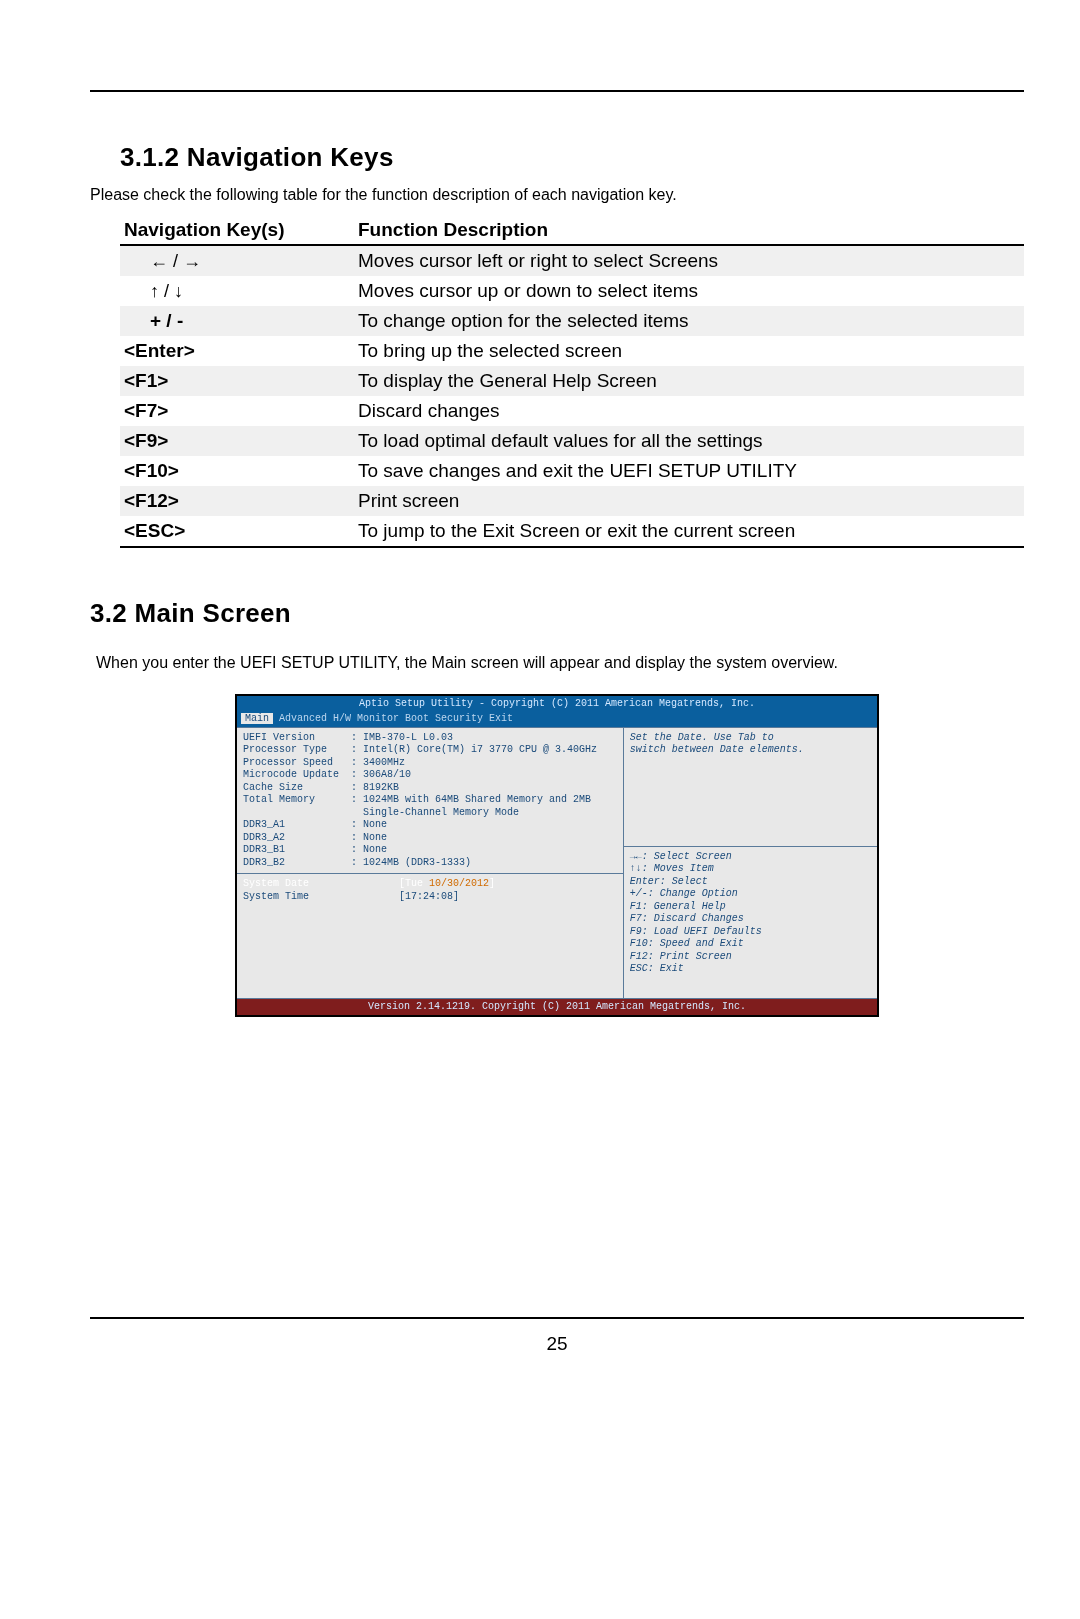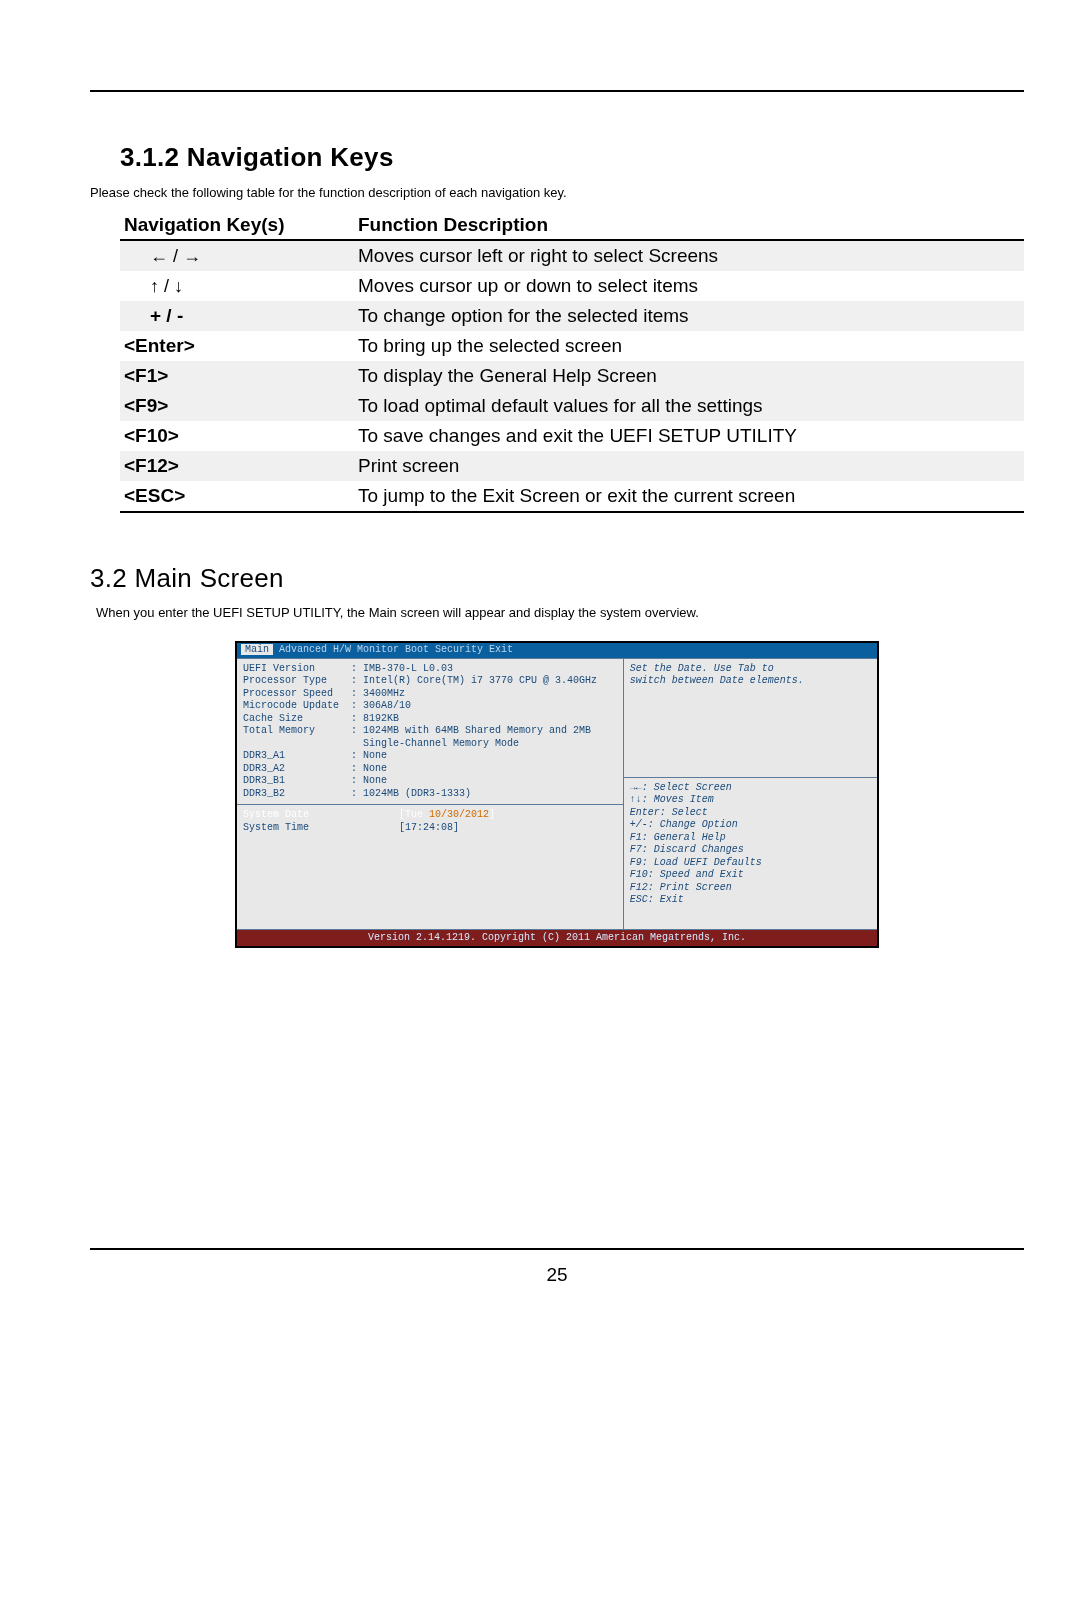--- a/index.html
+++ b/index.html
@@ -23,27 +23,27 @@
   }
   h2.sec312 {
     font-family: "Trebuchet MS", "Century Gothic", Helvetica, sans-serif;
     font-weight: bold;
     font-size: 26px;
     margin: 0 0 10px 0;
     letter-spacing: 0.3px;
   }
   h2.sec32 {
     font-family: "Trebuchet MS", "Century Gothic", Helvetica, sans-serif;
-    font-weight: normal;
+    font-weight: bold;
     font-size: 26px;
-    margin: 0 0 9px 0;
+    margin: 0 0 22px 0;
     letter-spacing: 0.3px;
   }
   p.body {
-    font-size: 13px;
+    font-size: 16px;
     line-height: 1.55;
     margin: 0 0 8px 0;
     text-align: justify;
   }
   table.nav {
     width: 100%;
     border-collapse: collapse;
     margin-top: 6px;
     font-size: 19px;
   }
@@ -168,20 +168,24 @@
           <td>To change option for the selected items</td>
         </tr>
         <tr>
           <td class="key">&lt;Enter&gt;</td>
           <td>To bring up the selected screen</td>
         </tr>
         <tr class="shade">
           <td class="key">&lt;F1&gt;</td>
           <td>To display the General Help Screen</td>
         </tr>
+        <tr>
+          <td class="key">&lt;F7&gt;</td>
+          <td>Discard changes</td>
+        </tr>
         <tr class="shade">
           <td class="key">&lt;F9&gt;</td>
           <td>To load optimal default values for all the settings</td>
         </tr>
         <tr>
           <td class="key">&lt;F10&gt;</td>
           <td>To save changes and exit the UEFI SETUP UTILITY</td>
         </tr>
         <tr class="shade">
           <td class="key">&lt;F12&gt;</td>
@@ -194,20 +198,21 @@
       </tbody>
     </table>
   </div>
 
   <div style="height:50px"></div>
 
   <h2 class="sec32">3.2  Main Screen</h2>
   <p class="body" style="margin-left:6px">When you enter the UEFI SETUP UTILITY, the Main screen will appear and display the system overview.</p>
 
   <div class="bios-wrap">
+    <div class="bios-title">Aptio Setup Utility - Copyright (C) 2011 American Megatrends, Inc.</div>
     <div class="bios-menubar">
       <span class="active">Main</span><span> Advanced  H/W Monitor  Boot  Security  Exit</span>
     </div>
     <div class="bios-body">
       <div class="bios-left">
         <div class="bios-row">UEFI Version      : IMB-370-L L0.03</div>
         <div class="bios-row">Processor Type    : Intel(R) Core(TM) i7 3770 CPU @ 3.40GHz</div>
         <div class="bios-row">Processor Speed   : 3400MHz</div>
         <div class="bios-row">Microcode Update  : 306A8/10</div>
         <div class="bios-row">Cache Size        : 8192KB</div>

